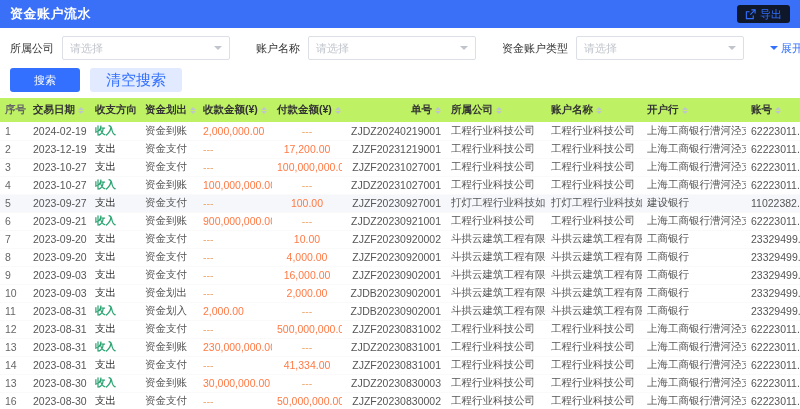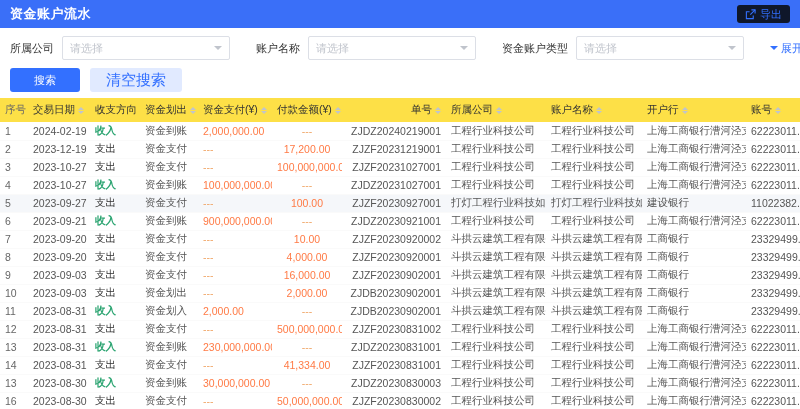--- a/index.html
+++ b/index.html
@@ -34,21 +34,21 @@
   .btn-primary { background:#3370FF; color:#fff; border:none; border-radius:3px;
     height:24px; padding:0 24px; font-size:11px; cursor:pointer; }
   .btn-light { background:#E1EAFF; color:#3370FF; border:none; border-radius:3px;
     height:24px; padding:0 16px; font-size:15px; cursor:pointer; }
 
   
   .table-wrap { flex:1 1 auto; overflow:hidden; }
   table { width:800px; border-collapse:collapse; table-layout:fixed; }
   th, td { text-align:left; padding:0 5px; white-space:nowrap; overflow:hidden;
     font-size:10.5px; height:18px; }
-  thead th { background:#fde047; color:#333; font-weight:normal; height:24px;
+  thead th { background:#bef264; color:#333; font-weight:bold; height:24px;
     cursor:pointer; }
   tbody td { color:#555; border-bottom:1px solid #FAFAFA; }
   tbody tr:hover, tbody tr.hl { background:#F5F7FA; }
   th:nth-child(1), td:nth-child(1){ width:28px; color:#666; }
   th:nth-child(2), td:nth-child(2){ width:62px; }
   th:nth-child(3), td:nth-child(3){ width:50px; }
   th:nth-child(4), td:nth-child(4){ width:58px; }
   th:nth-child(5), td:nth-child(5){ width:74px; }
   th:nth-child(6), td:nth-child(6){ width:70px;text-align:center; }
   th:nth-child(7), td:nth-child(7){ width:104px;text-align:right; }
@@ -125,21 +125,21 @@
             <th><span>序号</span></th>
             <th><span>交易日期</span><span class="sorter">
                 <span class="up"></span>
                 <span class="down"></span>
               </span></th>
             <th><span>收支方向</span></th>
             <th><span>资金划出</span><span class="sorter">
                 <span class="up"></span>
                 <span class="down"></span>
               </span></th>
-            <th><span>资金支付(¥)</span><span class="sorter">
+            <th><span>收款金额(¥)</span><span class="sorter">
                 <span class="up"></span>
                 <span class="down"></span>
               </span></th>
             <th><span>付款金额(¥)</span><span class="sorter">
                 <span class="up"></span>
                 <span class="down"></span>
               </span></th>
             <th><span>单号</span><span class="sorter">
                 <span class="up"></span>
                 <span class="down"></span>

